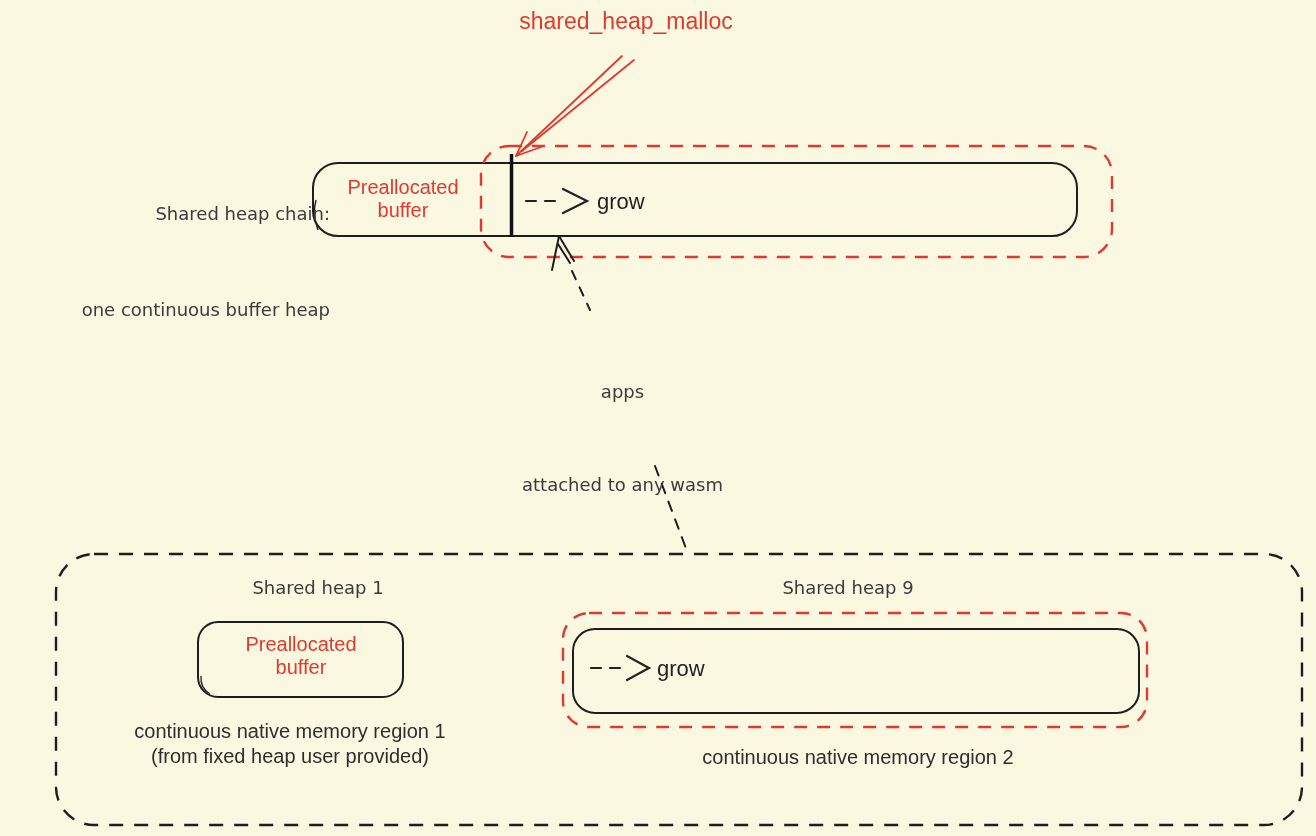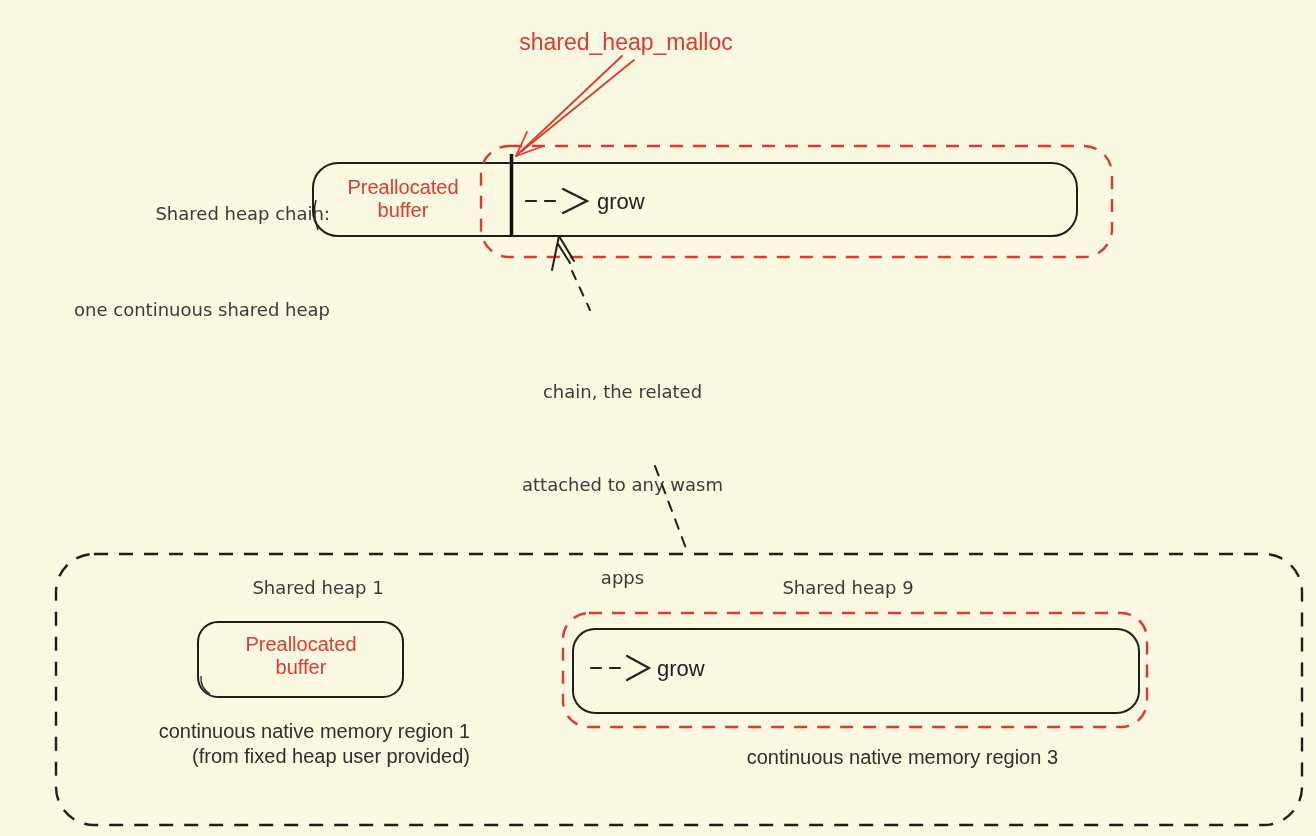--- a/index.html
+++ b/index.html
@@ -16,29 +16,29 @@
     font-family:"DejaVu Sans",sans-serif;
     overflow:hidden;
   }
   #stage{position:relative;width:1316px;height:836px;background:var(--bg);}
   #shapes{position:absolute;left:0;top:0;width:1316px;height:836px;}
   .txt{position:absolute;white-space:pre;}
   .f-round{font-family:"DejaVu Sans",sans-serif;color:var(--soft);}
   .f-plain{font-family:"Liberation Sans",sans-serif;}
   .intro{left:10px;top:134px;width:320px;font-size:18px;line-height:32px;text-align:right;}
   .note{left:490px;top:314px;width:265px;font-size:18px;line-height:31px;text-align:center;}
-  .malloc{left:515px;top:29px;width:222px;text-align:center;font-size:23px;color:var(--red);}
+  .malloc{left:515px;top:8px;width:222px;text-align:center;font-size:23px;color:var(--red);}
   .prealloc-top{left:338px;top:176px;width:130px;text-align:center;font-size:20px;line-height:23px;color:var(--red);white-space:normal;}
   .grow-top{left:597px;top:189px;font-size:22px;color:#222;}
   .grow-bottom{left:657px;top:656px;font-size:22px;color:#222;}
   .heap-title{width:220px;text-align:center;font-size:18px;}
   .heap1-title{left:208px;top:577px;}
   .heap2-title{left:738px;top:577px;}
   .prealloc-bottom{left:230px;top:633px;width:142px;text-align:center;font-size:20px;line-height:23px;color:var(--red);white-space:normal;}
-  .caption{text-align:right;font-size:20px;line-height:25px;color:var(--cap);white-space:normal;}
+  .caption{text-align:center;font-size:20px;line-height:25px;color:var(--cap);white-space:normal;}
   .caption1{left:110px;top:719px;width:360px;}
   .caption2{left:658px;top:745px;width:400px;}
 </style>
 </head>
 <body>
 
 <div id="stage">
 
   <svg id="shapes" viewBox="0 0 1316 836">
 
@@ -84,38 +84,37 @@
     <g style="stroke:#222" fill="none" stroke-width="2.2" stroke-linecap="round">
       <line x1="591" y1="668" x2="621" y2="668" stroke-dasharray="10 9"></line>
       <polyline points="627,656 649,668 627,680"></polyline>
     </g>
   </svg>
 
   <div class="txt malloc f-plain">shared_heap_malloc</div>
 
   <div class="txt intro f-round">
     <div>Shared heap chain:</div>
-    <div>one continuous shared heap</div>
+    <div>one continuous buffer heap</div>
   </div>
 
   <div class="txt prealloc-top f-plain">Preallocated buffer</div>
   <div class="txt grow-top f-plain">grow</div>
 
   <div class="txt note f-round">
-    <div>chain, the related</div>
+    <div>apps</div>
     <div>attached to any wasm</div>
-    <div>apps</div>
   </div>
 
   <div class="txt heap-title heap1-title f-round">Shared heap 1</div>
   <div class="txt prealloc-bottom f-plain">Preallocated buffer</div>
   <div class="txt caption caption1 f-plain">
     <div>continuous native memory region 1</div>
     <div>(from fixed heap user provided)</div>
   </div>
 
   <div class="txt heap-title heap2-title f-round">Shared heap 9</div>
   <div class="txt grow-bottom f-plain">grow</div>
   <div class="txt caption caption2 f-plain">
-    <div>continuous native memory region 3</div>
+    <div>continuous native memory region 2</div>
   </div>
 
 </div>
 
 </body></html>

